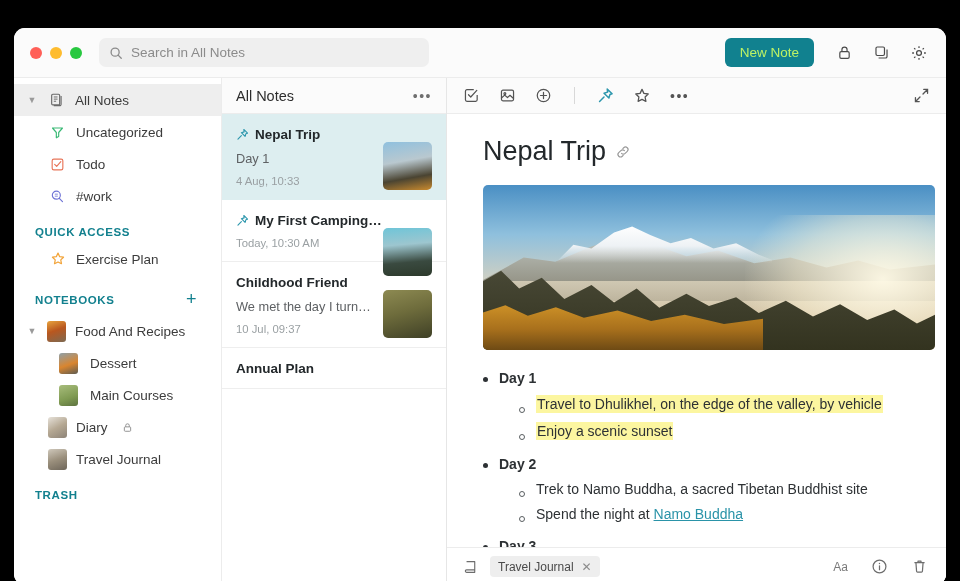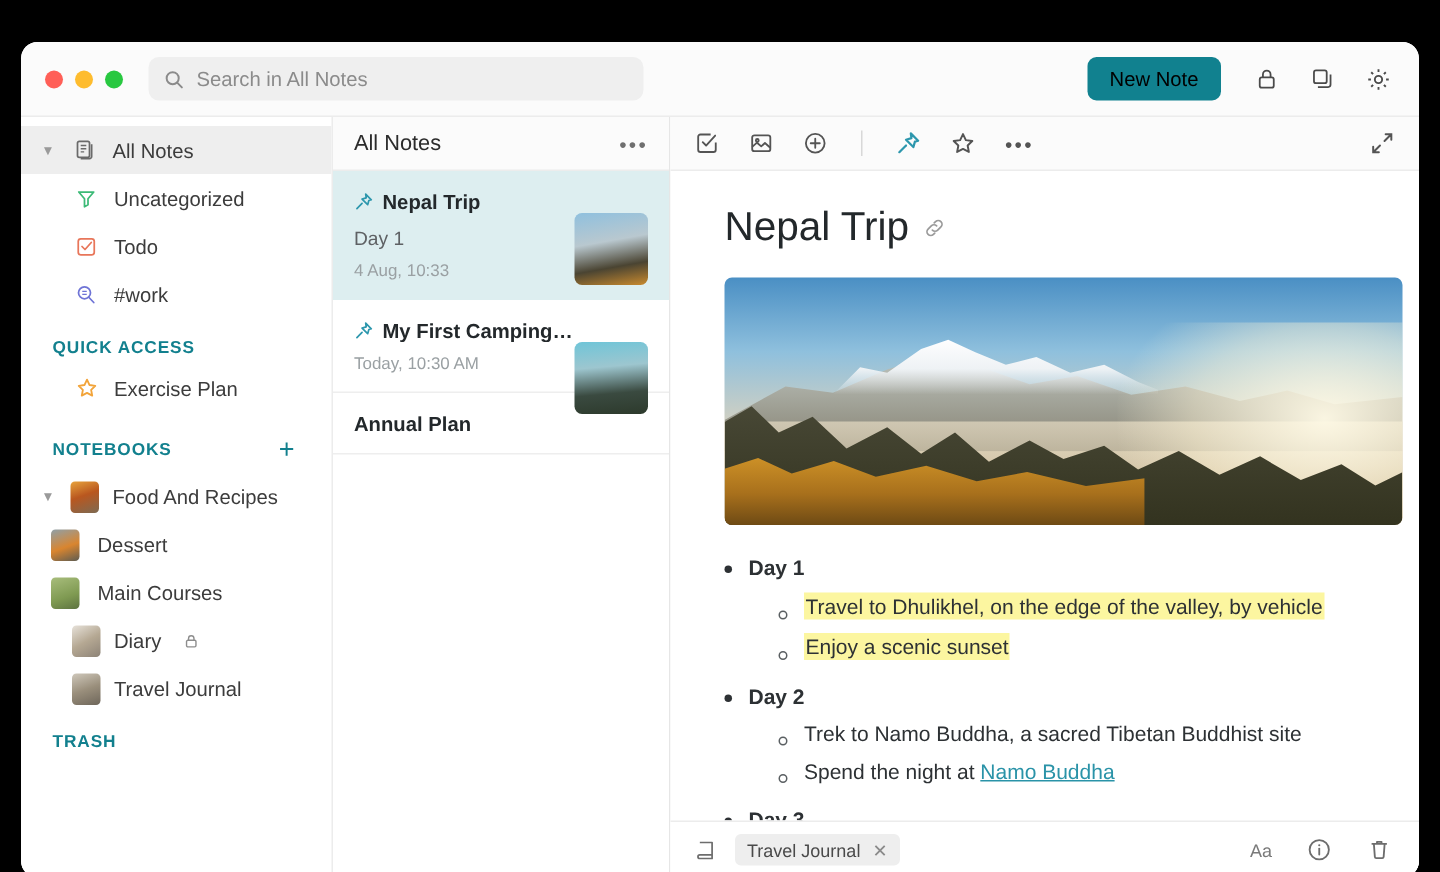--- a/index.html
+++ b/index.html
@@ -37,21 +37,21 @@
     margin-left: 17px;
     width: 330px; height: 29px;
     background: #efefef;
     border-radius: 7px;
     display: flex; align-items: center;
     padding: 0 10px; gap: 8px;
     color: #8b8b8b; font-size: 13.5px;
   }
   .spacer { flex: 1; }
   .newnote {
-    background: #11818f; color: #000000;
+    background: #11818f; color: #bef264;
     border: none; border-radius: 6px;
     height: 29px; padding: 0 15px;
     font-size: 13.5px; font-family: inherit;
     cursor: pointer;
   }
   .tb-icons { display: flex; gap: 20px; margin-left: 22px; margin-right: 4px; color: #4a4a4a; }
   .tb-icons > span { cursor: pointer; display: flex; }
   
   .body { flex: 1; display: flex; min-height: 0; }
   
@@ -65,21 +65,21 @@
   }
   .srow {
     display: flex; align-items: center;
     height: 32px; padding-left: 12px; gap: 9px;
     color: #3c3c3c; cursor: pointer; white-space: nowrap;
   }
   .srow.active { background: #eeeeee; }
   .srow .chev { width: 12px; color: #9a9a9a; font-size: 9px; display:flex; justify-content:center; }
   .srow .ic { width: 19px; display: flex; align-items: center; justify-content: center; }
   .srow.indent1 { padding-left: 34px; }
-  .srow.indent2 { padding-left: 20px; gap: 12px; }
+  .srow.indent2 { padding-left: 45px; gap: 12px; }
   .section {
     font-size: 11.5px; font-weight: bold; letter-spacing: .6px;
     color: #12808e; padding: 14px 12px 5px 21px;
     display: flex; align-items: center;
   }
   .section .plus { margin-left: auto; margin-right: 12px; color: #12808e; font-size: 18px; font-weight: normal; cursor: pointer; }
   .thumb { width: 19px; height: 21px; border-radius: 3px; flex: 0 0 19px; }
   .th-food { background: linear-gradient(160deg,#e8a33d 0%,#b9571f 45%,#7d6a52 100%); }
   .th-dessert { background: linear-gradient(160deg,#8fa0a8 0%,#d9852f 55%,#5d5c52 100%); }
   .th-main { background: linear-gradient(160deg,#a8bd7c 0%,#7f9a52 60%,#5d7340 100%); }
@@ -380,20 +380,28 @@
                 <line x1="6.6" y1="9.4" x2="2.4" y2="13.6" stroke-linecap="round"></line>
               </svg>
             </span>
             <span>My First Camping…</span>
           </div>
           <div class="date">Today, 10:30 AM</div>
           <div class="nthumb nt-camp"></div>
         </div>
 
 
+        <div class="note">
+          <div class="ttl">
+            <span>Childhood Friend</span>
+          </div>
+          <div class="snip">We met the day I turn…</div>
+          <div class="date">10 Jul, 09:37</div>
+          <div class="nthumb nt-child"></div>
+        </div>
 
         <div class="note">
           <div class="ttl">
             <span>Annual Plan</span>
           </div>
         </div>
       </div>
     </div>
 
     <div class="editor">

